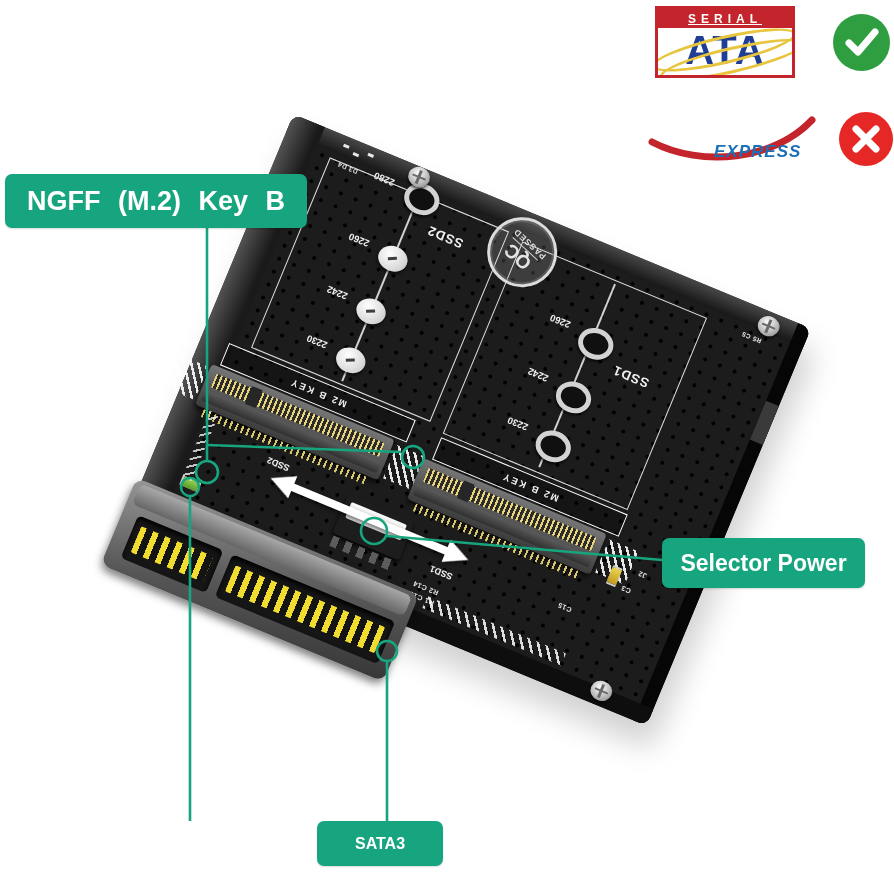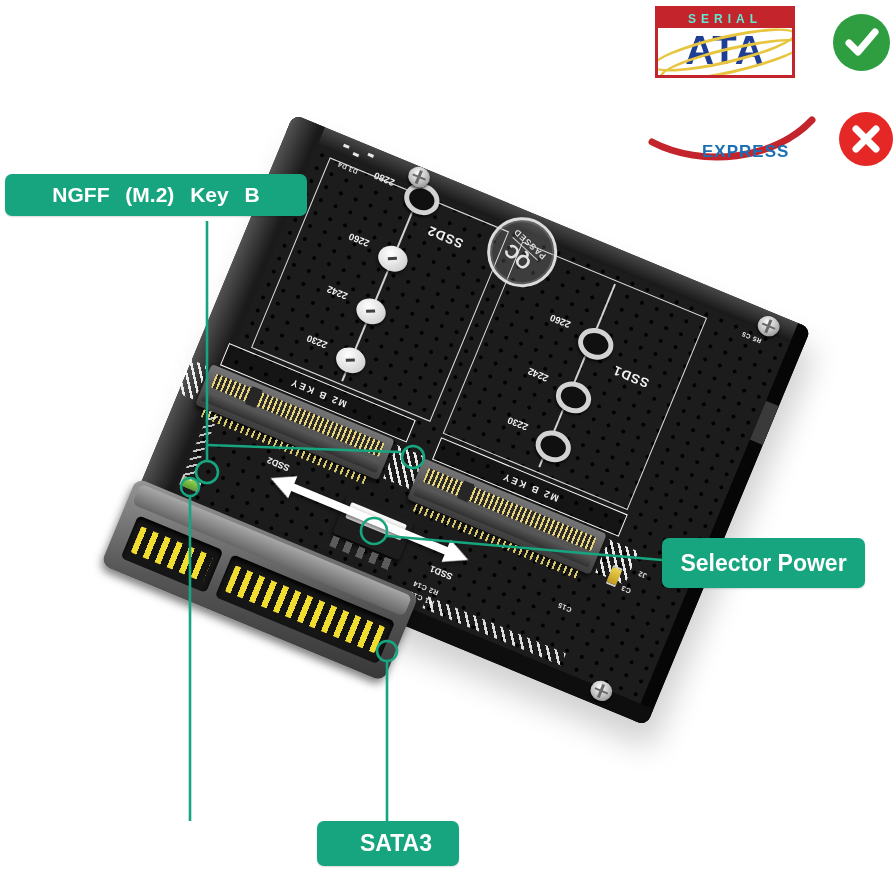--- a/index.html
+++ b/index.html
@@ -16,39 +16,39 @@
   .bk-pins2{left:59px;top:0;width:181px;height:27px;background:repeating-linear-gradient(90deg,#ddc95e 0 4px,#1e7a1f 4px 7px);}
   .bk-body{left:0;top:27px;width:240px;height:48px;background:#1e7a1f;}
   .bk-nums{left:0;top:28px;width:240px;height:8px;font-size:6px;color:#0c3c0c;}
   .bk-num{position:absolute;top:0;}
   .bk-n0{left:2px;} .bk-n1{left:30px;} .bk-n2{left:61px;} .bk-n3{left:230px;}
   .bk-pointer{left:110px;top:75px;width:0;height:0;border-left:9px solid transparent;border-right:9px solid transparent;border-top:12px solid #1e7a1f;}
   .bkey-caption{left:0;top:116px;width:268px;text-align:center;font-size:17px;color:#3c3c3c;font-weight:600;letter-spacing:0.5px;}
 
   
   .tag{background:#17a57f;color:#ffffff;font-weight:bold;border-radius:7px;display:flex;align-items:center;justify-content:center;box-shadow:0 1px 2px rgba(0,0,0,0.15);z-index:20;}
-  .ngff-tag{left:5px;top:174px;width:302px;height:42px;font-size:21px;word-spacing:10px;}
+  .ngff-tag{left:5px;top:174px;width:302px;height:54px;font-size:27px;word-spacing:10px;}
   .sel-tag{left:662px;top:538px;width:203px;height:50px;font-size:23px;}
   .led-tag{left:53px;top:821px;width:226px;height:45px;font-size:23px;word-spacing:4px;}
-  .sata-tag{left:317px;top:821px;width:126px;height:45px;font-size:23px;padding-left:16px;}
+  .sata-tag{left:317px;top:821px;width:126px;height:45px;font-size:16px;}
 
   
   .sata-logo{left:655px;top:6px;width:134px;height:66px;border:3px solid #c4242b;background:#ffffff;overflow:hidden;}
-  .sata-logo-top{left:0;top:0;width:134px;height:19px;background:#c4242b;color:#5eead4;font-size:12px;font-weight:bold;letter-spacing:5px;display:flex;align-items:center;justify-content:center;}
+  .sata-logo-top{left:0;top:0;width:134px;height:19px;background:#c4242b;color:#ffffff;font-size:12px;font-weight:bold;letter-spacing:5px;display:flex;align-items:center;justify-content:center;text-decoration:underline;}
   .sata-logo-main{left:0;top:17px;width:134px;height:48px;display:flex;align-items:center;justify-content:center;font-size:40px;font-weight:900;color:#1d3e94;letter-spacing:1px;}
   .sata-swoosh{border:3px solid #e7c53e;border-radius:50%;}
   .sw-a{left:-8px;top:27px;width:142px;height:22px;transform:rotate(-13deg);}
   .sw-b{left:0px;top:38px;width:142px;height:20px;transform:rotate(-13deg);}
   .badge{border-radius:50%;display:flex;align-items:center;justify-content:center;}
   .check-badge{left:833px;top:14px;width:57px;height:57px;background:#2f9e41;}
   .cross-badge{left:839px;top:112px;width:54px;height:54px;background:#e52726;}
   .nvme-logo{left:646px;top:96px;width:180px;height:76px;}
   .nvme-main{left:10px;top:0px;font-size:50px;font-weight:900;font-style:italic;color:#0d0d0d;letter-spacing:-2px;line-height:1;}
   .nvme-arc{left:0px;top:8px;width:172px;height:62px;}
-  .nvme-sub{left:56px;top:46px;font-size:17px;font-weight:900;color:#1a6fb5;letter-spacing:1px;text-align:center;}
+  .nvme-sub{left:68px;top:46px;font-size:17px;font-weight:900;font-style:italic;color:#1a6fb5;letter-spacing:1px;text-align:center;}
 
   
   .callouts{left:0;top:0;width:894px;height:872px;z-index:15;pointer-events:none;}
 
   
   .board{left:190px;top:205px;width:560px;height:430px;transform:rotate(22.5deg);background:linear-gradient(150deg,#2b2b2b,#0c0c0c 70%);border-radius:9px;box-shadow:14px 20px 30px rgba(0,0,0,0.18);z-index:5;}
   .rail-top{left:0;top:0;width:560px;height:20px;background:linear-gradient(#474747,#181818);border-radius:9px 9px 0 0;}
   .wall-left{left:0;top:0;width:34px;height:430px;background:linear-gradient(90deg,#525252,#1a1a1a 85%);border-radius:9px 0 0 9px;}
   .rail-right{left:546px;top:0;width:14px;height:430px;background:#060606;border-radius:0 9px 9px 0;}
   .rail-notch{left:546px;top:84px;width:14px;height:42px;background:#3a3a3a;}

